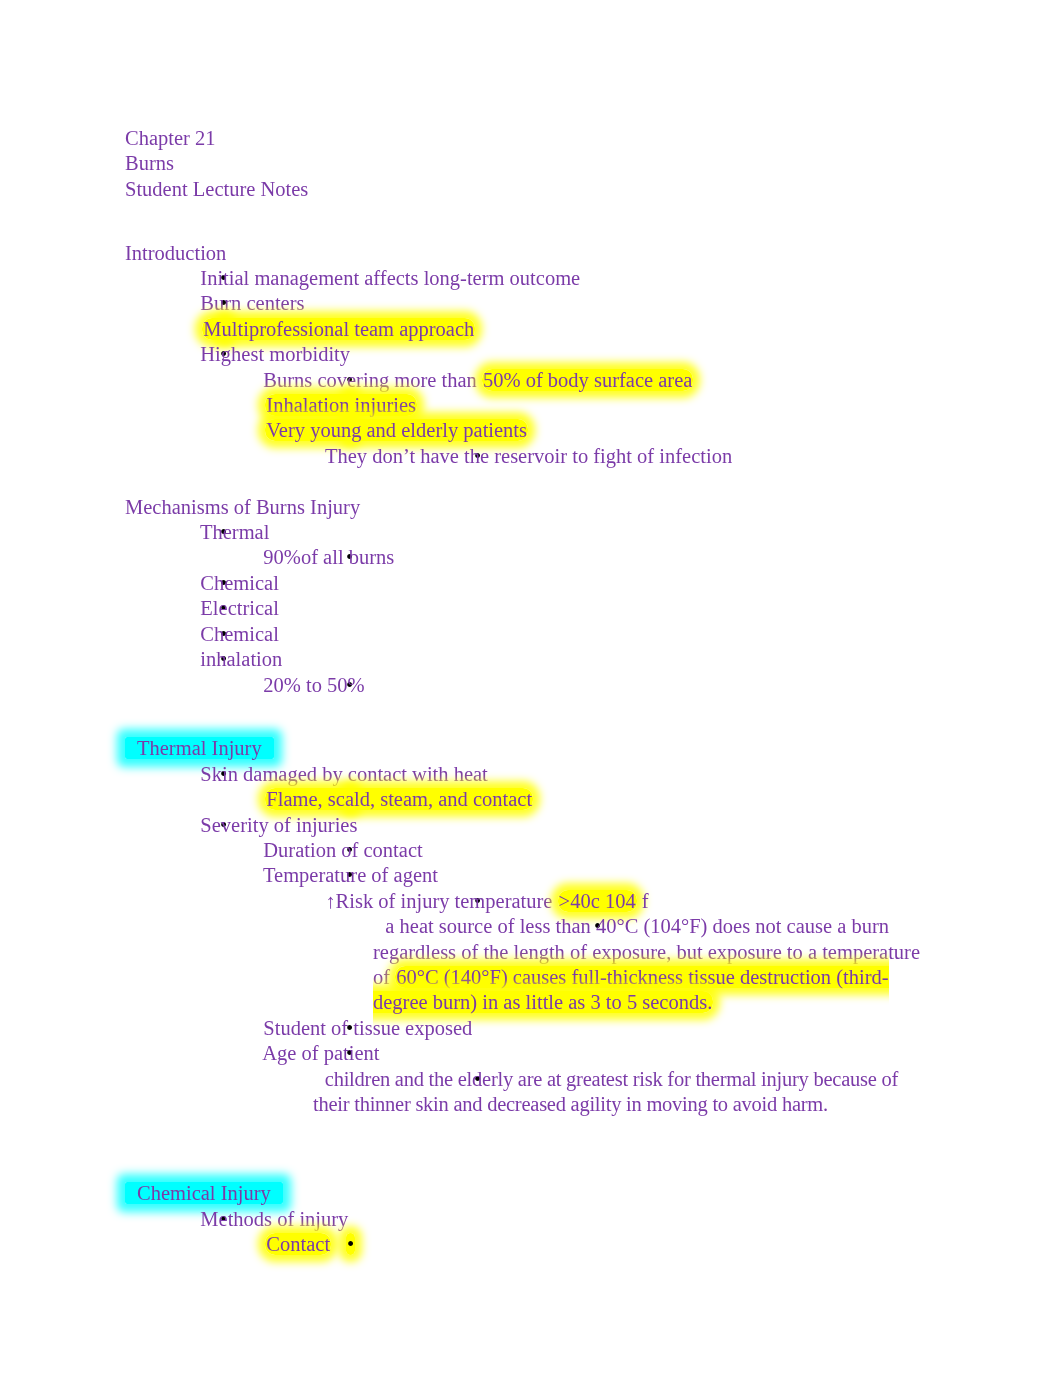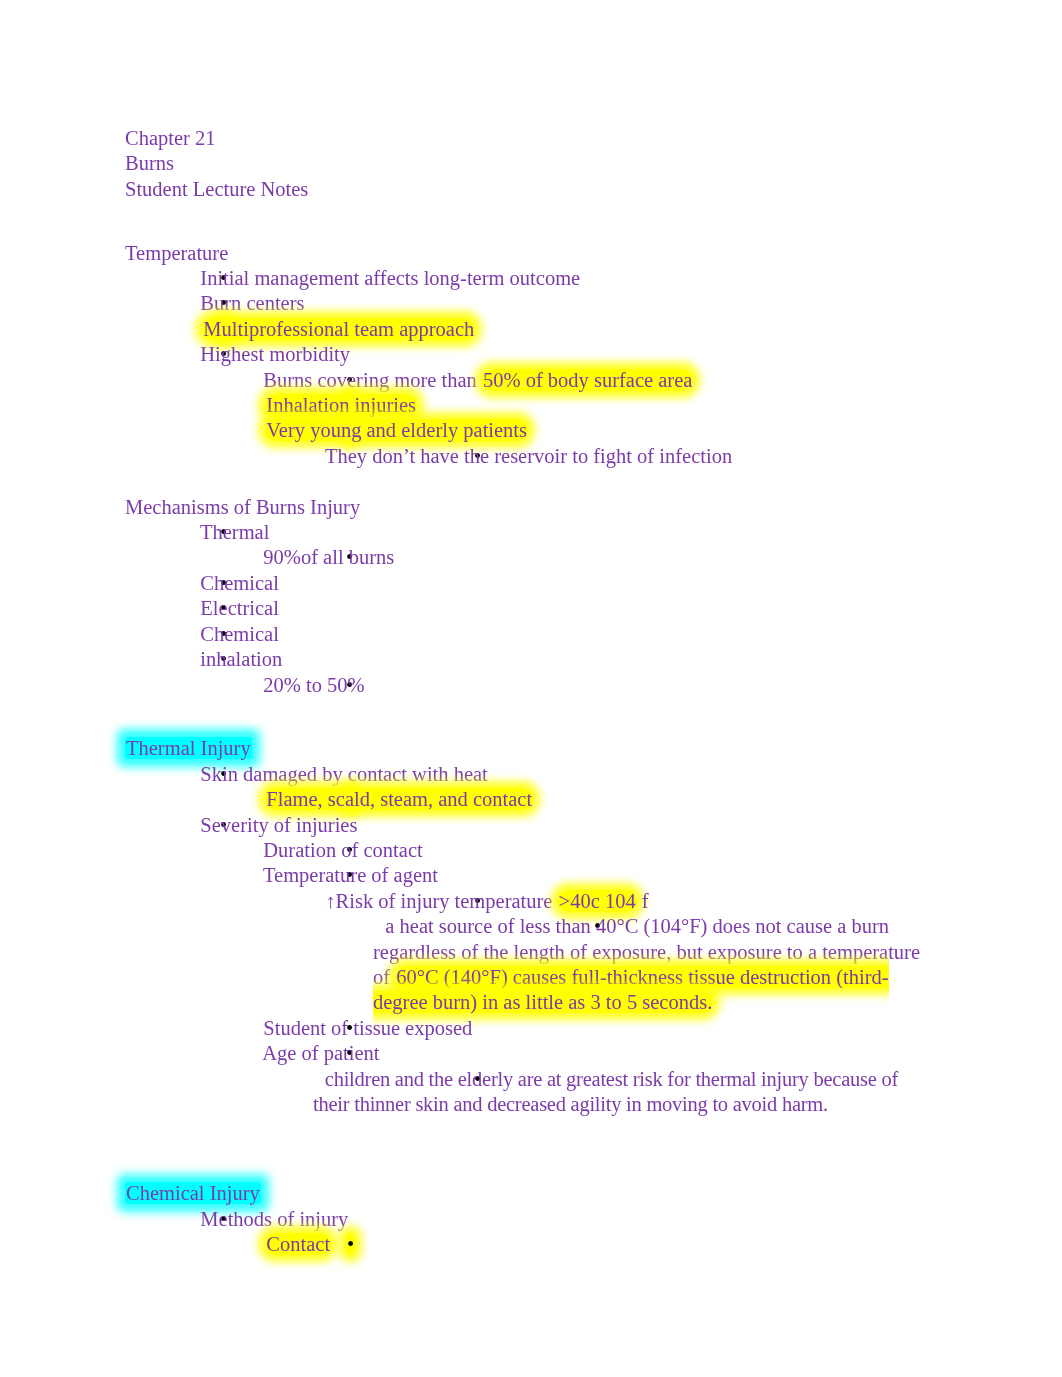--- a/index.html
+++ b/index.html
@@ -61,21 +61,21 @@
   .hl-y {
     background: #ffff00;
     box-shadow: 0 0 9px 7px rgba(255,255,0,0.85);
     border-radius: 10px;
     padding: 0 1px;
   }
   .hl-c {
     background: #00ffff;
     box-shadow: 0 0 10px 8px rgba(0,255,255,0.8);
     border-radius: 2px;
-    padding: 0 1px;
+    padding: 0 12px;
   }
   .line > .txt, .line > .bullet { position: relative; z-index: 1; }
 
   
   .condensed {
     font-stretch: condensed;
     letter-spacing: -0.25px;
   }
   .para { white-space: normal; }
   .para-4 { width: 560px; }
@@ -94,21 +94,21 @@
       <span class="txt">Burns</span>
     </div>
     <div class="line lvl0">
       <span class="txt">Student Lecture Notes</span>
     </div>
 
     <div class="blank"></div>
     <div class="blank half"></div>
 
     <div class="line lvl0">
-      <span class="txt">Temperature</span>
+      <span class="txt">Introduction</span>
     </div>
 
     <div class="line lvl1">
       <span class="bullet">•</span>
       <span class="txt">Initial management affects long-term outcome</span>
     </div>
 
     <div class="line lvl1">
       <span class="bullet">•</span>
       <span class="txt">Burn centers</span>

